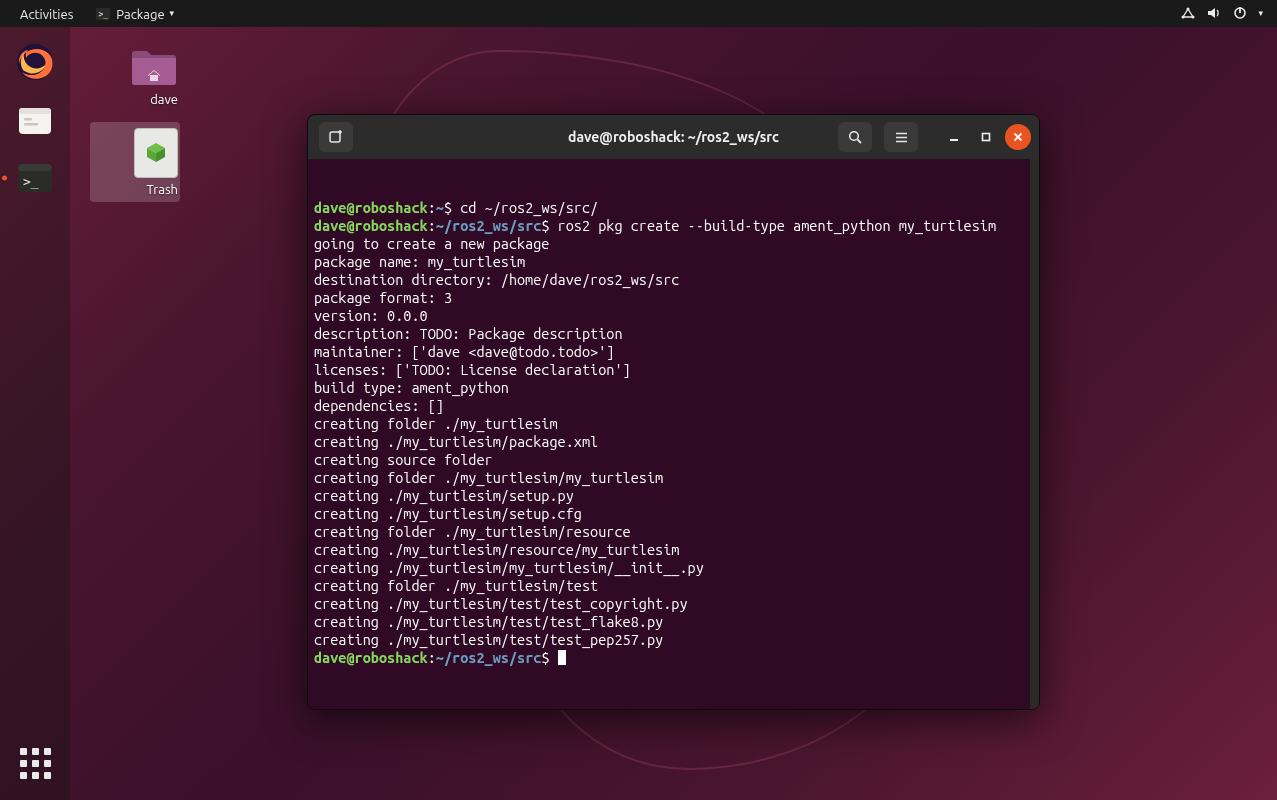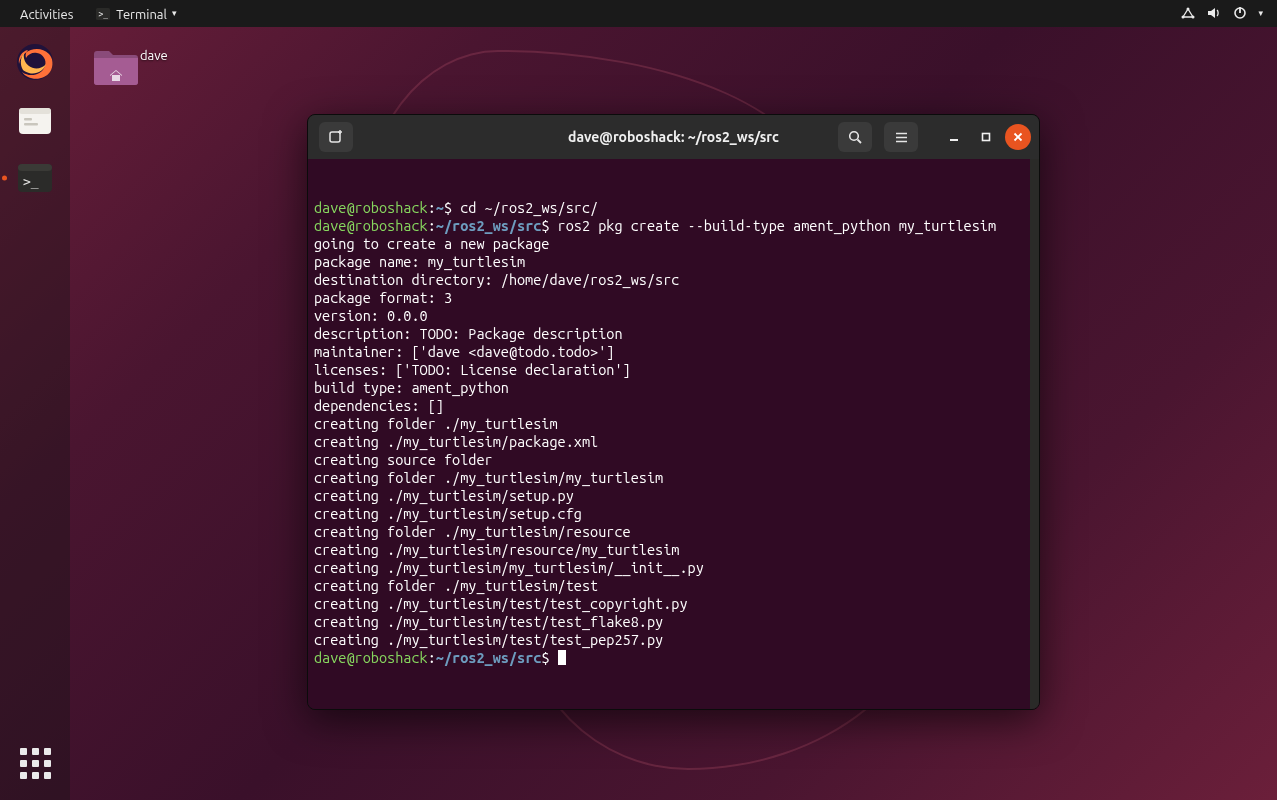--- a/index.html
+++ b/index.html
@@ -52,21 +52,21 @@
   .app-grid {
     position:absolute; bottom:12px;
     width:50px; height:50px;
     display:grid; grid-template-columns:repeat(3, 7px); grid-template-rows:repeat(3, 7px);
     gap:5px; justify-content:center; align-content:center;
   }
   .app-grid span { background:#eaeaea; border-radius:1px;}
 
   
   .desktop-icons { position:absolute; top:38px; left:90px; z-index:5;}
-  .desktop-icon { width:90px; display:flex; flex-direction:row; align-items:flex-start; margin-bottom:10px; padding:6px 2px; border-radius:4px;}
+  .desktop-icon { width:90px; display:flex; flex-direction:column; align-items:flex-end; margin-bottom:10px; padding:6px 2px; border-radius:4px;}
   .desktop-icon.selected { background: rgba(255,255,255,0.18);}
   .icon-label { color:#fff; font-size:13px; margin-top:4px; text-shadow:0 1px 2px rgba(0,0,0,0.6);}
   .folder-svg { width:48px; height:44px;}
   .trash-box { width:44px; height:50px; background:#e8e8e6; border:1px solid #bfbfbb; border-radius:4px; position:relative; display:flex; align-items:center; justify-content:center;}
 
   
   .terminal-window {
     position:absolute;
     top:114px; left:307px;
     width:733px;
@@ -99,21 +99,21 @@
     font-family: "Ubuntu Mono","DejaVu Sans Mono","Consolas",monospace;
     font-size:14.5px;
     line-height:18px;
     color:#ffffff;
     white-space:pre-wrap;
     word-break:break-all;
     position:relative;
     min-height:488px;
   }
   .term-scrollbar { position:absolute; top:0; right:0; width:9px; height:100%; background:#2a2a28;}
-  .c-green { color:#87d75f; font-weight:normal;}
+  .c-green { color:#87d75f; font-weight:bold;}
   .c-blue  { color:#6d9cbe; font-weight:bold;}
   .c-white { color:#ffffff;}
   .cursor { display:inline-block; width:8px; height:15px; background:#ffffff; vertical-align:-2px;}
 
   
   .wp-shape {
     position:absolute; border:2px solid rgba(198,90,115,0.25); border-radius:30% 70% 60% 40%/50% 40% 60% 50%;
     z-index:1;
   }
 </style>
@@ -126,21 +126,21 @@
 <div class="topbar">
   <div class="topbar-left">
     <div class="topbar-item">
       <span>Activities</span>
     </div>
     <div class="topbar-item app">
       <svg width="16" height="16" viewBox="0 0 16 16">
           <rect x="1" y="2" width="14" height="12" rx="1.5" fill="#2a2a28"></rect>
           <text x="3.5" y="11" font-size="8" fill="#eaeaea" font-family="monospace">&gt;_</text>
         </svg>
-      <span>Terminal</span>
+      <span>Package</span>
       <span class="tri-down">▾</span>
     </div>
   </div>
   <div class="topbar-right">
     <span>
       <svg width="16" height="16" viewBox="0 0 16 16">
           <circle cx="3" cy="12" r="1.5"></circle>
           <circle cx="8" cy="4" r="1.5"></circle>
           <circle cx="13" cy="12" r="1.5"></circle>
           <path d="M3 12 L8 4 L13 12 Z" fill="none" stroke="#eaeaea" stroke-width="1.3"></path>
@@ -200,20 +200,30 @@
 
 <div class="desktop-icons">
   <div class="desktop-icon">
     <svg class="folder-svg" viewBox="0 0 48 44">
       <path d="M2 10c0-2 1-3 3-3h12l4 4h22c2 0 3 1 3 3v24c0 2-1 3-3 3H5c-2 0-3-1-3-3z" fill="#8a4b7a"></path>
       <path d="M2 14h44v24c0 2-1 3-3 3H5c-2 0-3-1-3-3z" fill="#a55c93"></path>
       <path d="M18 32l6-5 6 5v-1l-6-5-6 5z M20 31h8v6h-8z" fill="#e9d9e6"></path>
     </svg>
     <div class="icon-label">dave</div>
   </div>
+  <div class="desktop-icon selected">
+    <div class="trash-box">
+      <svg width="26" height="26" viewBox="0 0 26 26">
+          <path d="M13 3l9 5-9 5-9-5z" fill="#6fbf44"></path>
+          <path d="M4 8l9 5v9l-9-5z" fill="#5aa838"></path>
+          <path d="M22 8l-9 5v9l9-5z" fill="#4a9030"></path>
+        </svg>
+    </div>
+    <div class="icon-label">Trash</div>
+  </div>
 </div>
 
 <div class="terminal-window">
   <div class="titlebar">
     <div class="tb-btn">
       <svg width="16" height="16" viewBox="0 0 16 16">
           <rect x="2" y="3" width="10" height="10" rx="2" fill="none" stroke="#e6e6e6" stroke-width="1.5"></rect>
           <line x1="10" y1="3" x2="14" y2="3" stroke="#e6e6e6" stroke-width="1.5"></line>
           <line x1="12" y1="1" x2="12" y2="5" stroke="#e6e6e6" stroke-width="1.5"></line>
         </svg>

